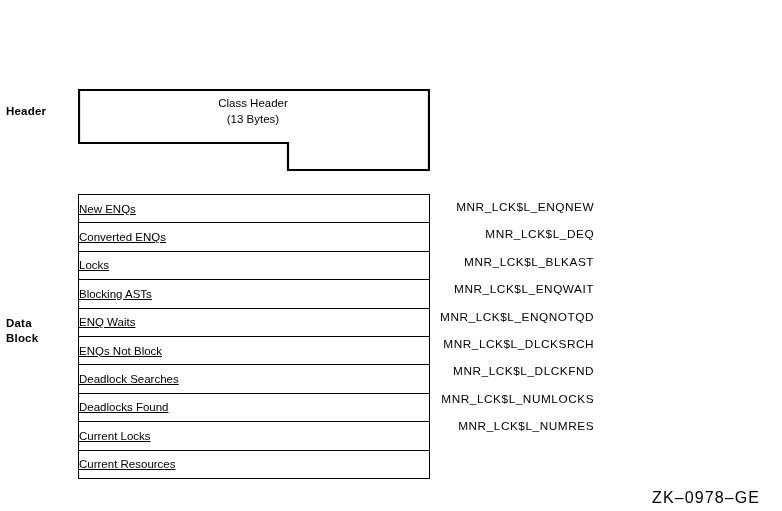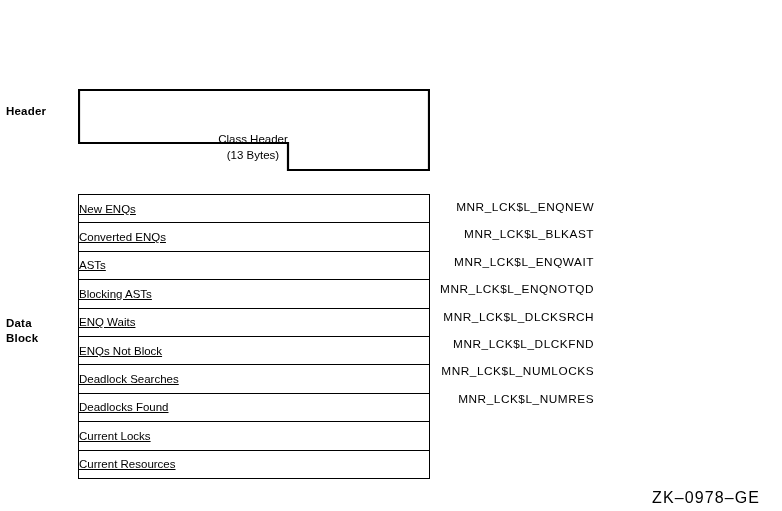--- a/index.html
+++ b/index.html
@@ -41,21 +41,20 @@
 
   .header-text {
     position: absolute;
     left: 78px;
     top: 95px;
     width: 350px;
     text-align: center;
     font-size: 11.5px;
     line-height: 16px;
     color: #000000;
-    margin-top: 36px;
   }
   .header-text .line2 { display: block; }
 
   
   #data-table {
     position: absolute;
     left: 78px;
     top: 194px;
     width: 352px;
     border-collapse: collapse;
@@ -122,21 +121,21 @@
 
 <table id="data-table">
   <tbody>
     <tr>
       <td>New ENQs</td>
     </tr>
     <tr>
       <td>Converted ENQs</td>
     </tr>
     <tr>
-      <td>ASTs</td>
+      <td>Locks</td>
     </tr>
     <tr>
       <td>Blocking ASTs</td>
     </tr>
     <tr>
       <td>ENQ Waits</td>
     </tr>
     <tr>
       <td>ENQs Not Block</td>
     </tr>
@@ -150,20 +149,21 @@
       <td>Current Locks</td>
     </tr>
     <tr>
       <td>Current Resources</td>
     </tr>
   </tbody>
 </table>
 
 <ul id="symbol-list">
   <li>MNR_LCK$L_ENQNEW</li>
+  <li>MNR_LCK$L_DEQ</li>
   <li>MNR_LCK$L_BLKAST</li>
   <li>MNR_LCK$L_ENQWAIT</li>
   <li>MNR_LCK$L_ENQNOTQD</li>
   <li>MNR_LCK$L_DLCKSRCH</li>
   <li>MNR_LCK$L_DLCKFND</li>
   <li>MNR_LCK$L_NUMLOCKS</li>
   <li>MNR_LCK$L_NUMRES</li>
 </ul>
 
 <div id="figure-id">ZK–0978–GE</div>

